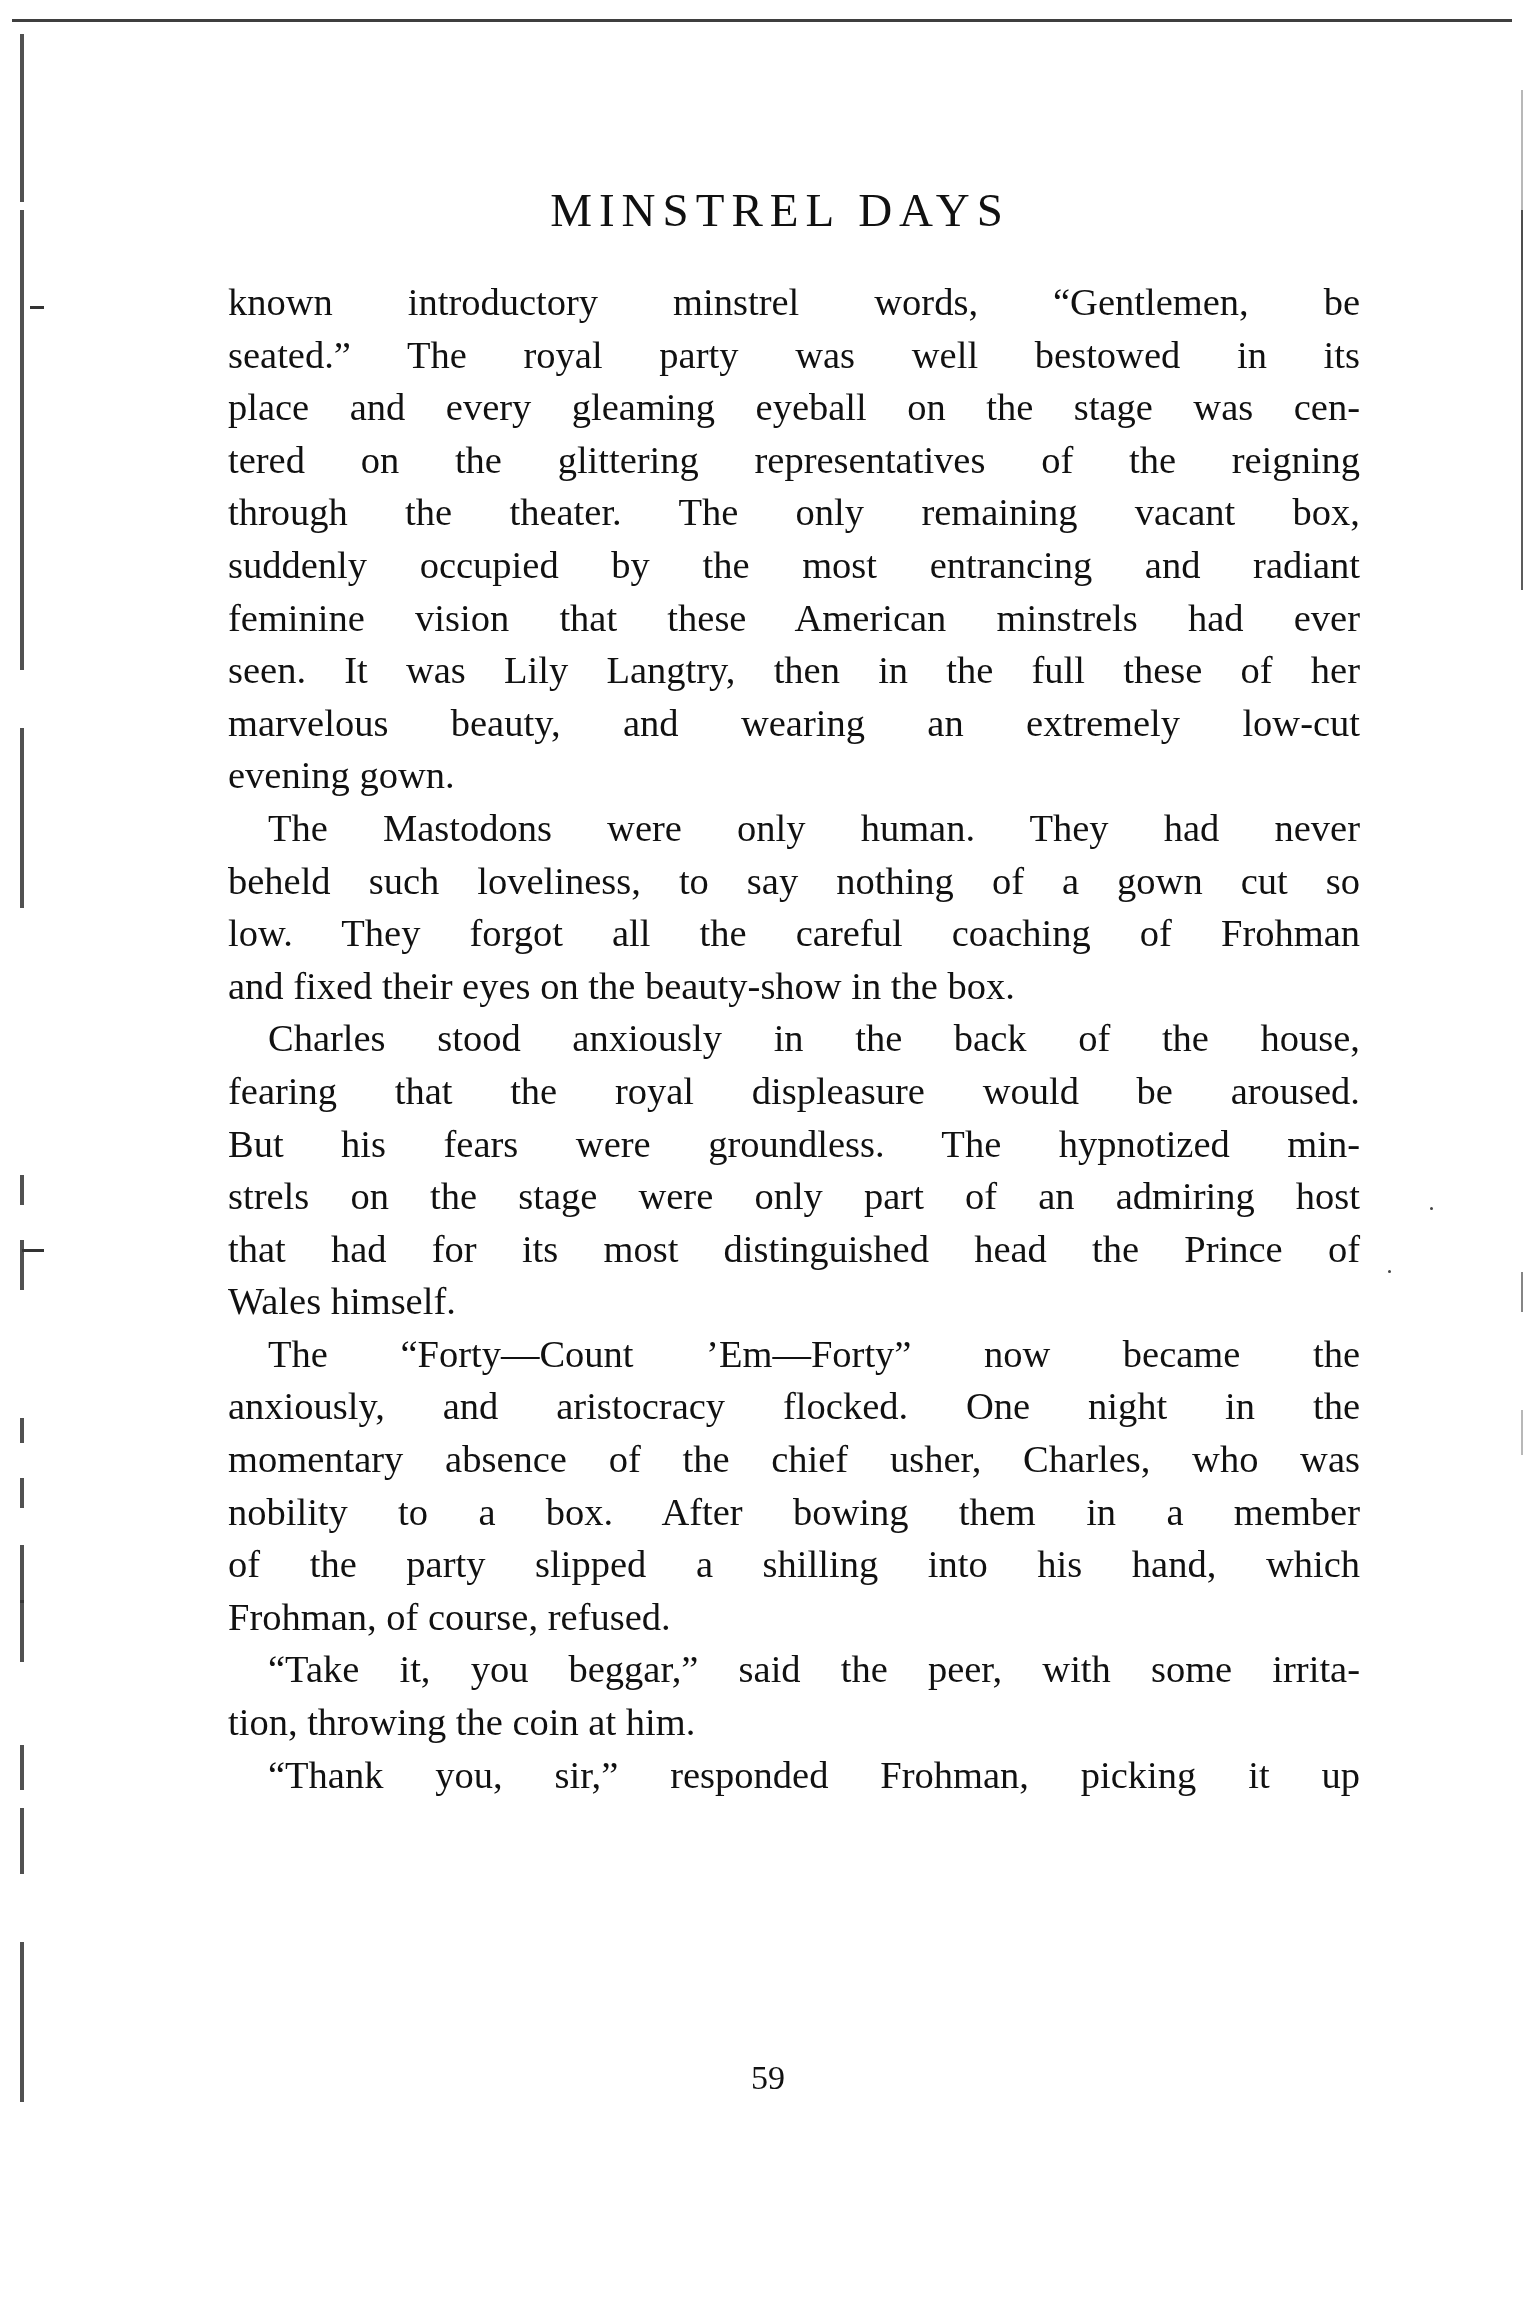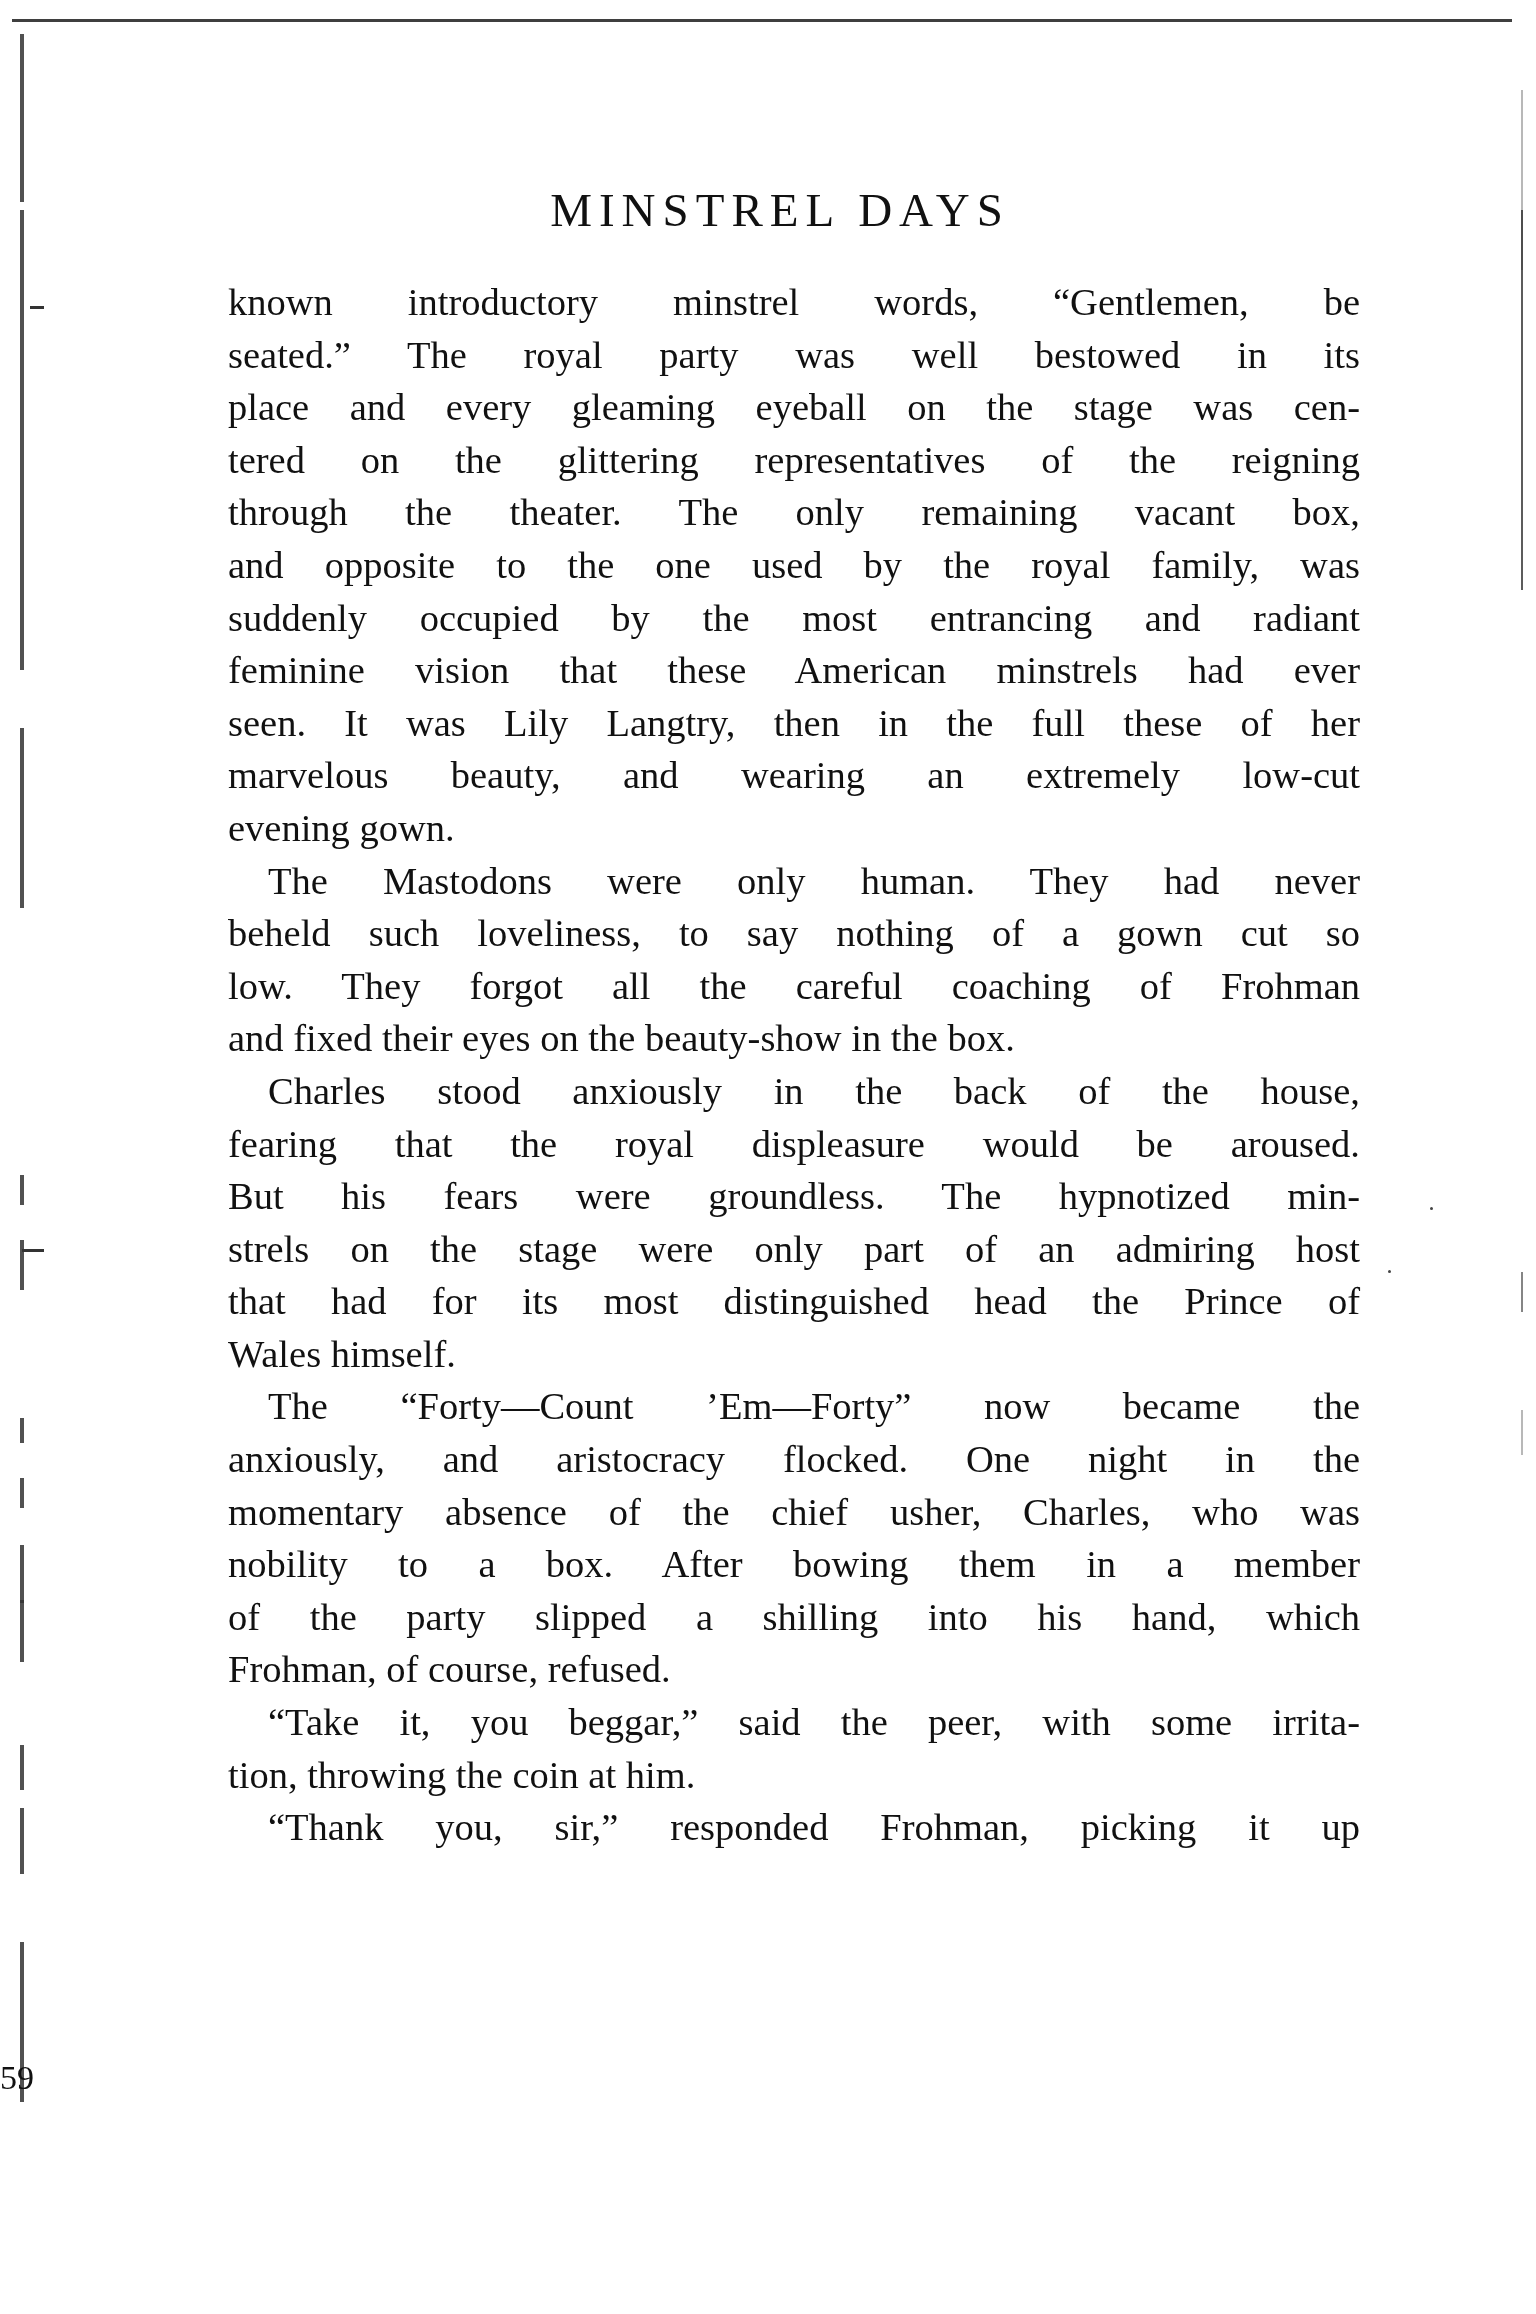--- a/index.html
+++ b/index.html
@@ -78,21 +78,21 @@
     text-align-last: left;
   }
   .line.indent {
     padding-left: 40px;
   }
   .page-number {
     position: absolute;
     top: 2058px;
     left: 0;
     width: 1536px;
-    text-align: left;
+    text-align: center;
     font-size: 34px;
     line-height: 40px;
   }
   .speck {
     position: absolute;
     width: 3px;
     height: 3px;
     background: #444;
     border-radius: 50%;
   }
@@ -124,21 +124,20 @@
 
 <div class="running-head">MINSTREL DAYS</div>
 
 <div class="body-text" id="body-text">
     <div class="para">
       <span class="line">known introductory minstrel words, “Gentlemen, be</span>
       <span class="line">seated.” The royal party was well bestowed in its</span>
       <span class="line">place and every gleaming eyeball on the stage was cen-</span>
       <span class="line">tered on the glittering representatives of the reigning</span>
       <span class="line">through the theater. The only remaining vacant box,</span>
-      <span class="line">and opposite to the one used by the royal family, was</span>
       <span class="line">suddenly occupied by the most entrancing and radiant</span>
       <span class="line">feminine vision that these American minstrels had ever</span>
       <span class="line">seen. It was Lily Langtry, then in the full these of her</span>
       <span class="line">marvelous beauty, and wearing an extremely low-cut</span>
       <span class="line last">evening gown.</span>
     </div>
     <div class="para">
       <span class="line indent">The Mastodons were only human. They had never</span>
       <span class="line">beheld such loveliness, to say nothing of a gown cut so</span>
       <span class="line">low. They forgot all the careful coaching of Frohman</span>

